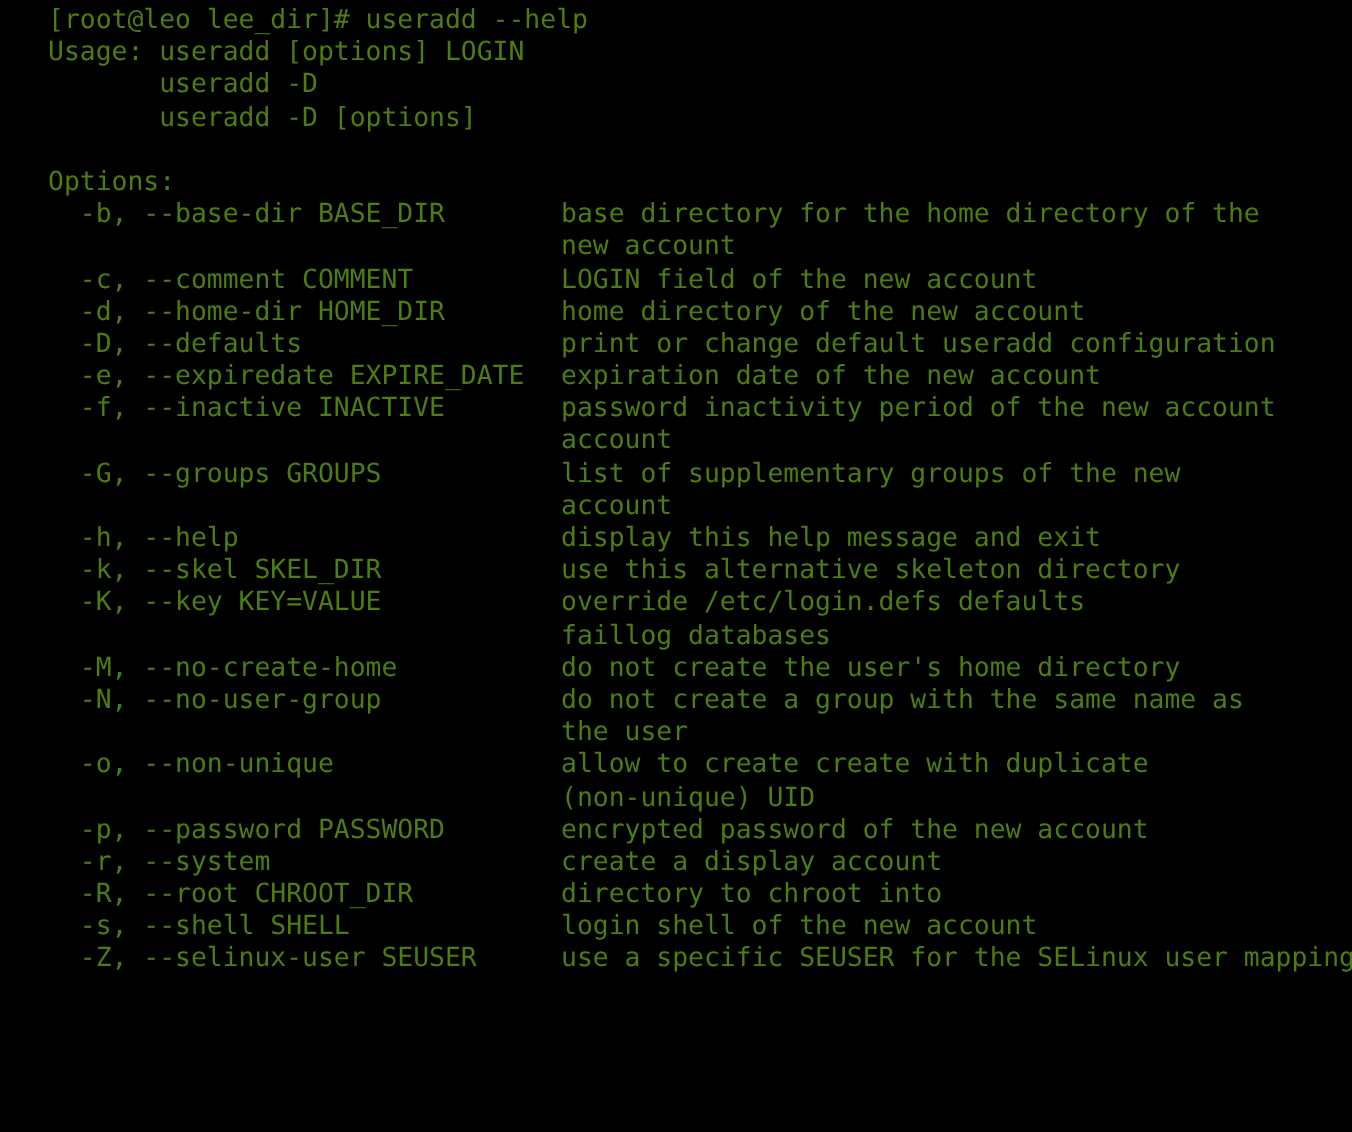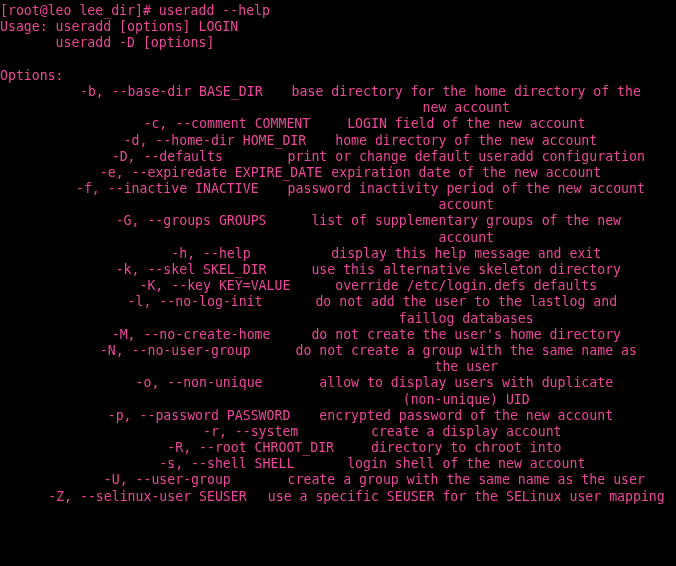--- a/index.html
+++ b/index.html
@@ -11,42 +11,41 @@
   body {
     width: 676px;
     height: 566px;
     overflow: hidden;
   }
   #terminal {
     position: relative;
     width: 676px;
     height: 566px;
     background: #000000;
-    color: #ec4899;
+    color: #4d7c0f;
     font-family: "DejaVu Sans Mono", "Liberation Mono", monospace;
     font-size: 13.2px;
     line-height: 16.2px;
     letter-spacing: 0px;
-    padding: 3px 0 0 0;
+    padding: 3px 0 0 24px;
     box-sizing: border-box;
     overflow: hidden;
   }
   .line {
     display: block;
     white-space: pre;
     height: 16.2px;
     font-size: 13.2px;
     line-height: 16.2px;
   }
   .row {
     display: block;
     white-space: pre;
     height: 16.2px;
     line-height: 16.2px;
-    text-align: center;
   }
   .opt {
     display: inline-block;
     width: 256.5px;   
     white-space: pre;
     overflow: visible;
     vertical-align: top;
   }
   .desc {
     display: inline-block;
@@ -61,48 +60,47 @@
   }
 </style>
 </head>
 <body>
 
 <div id="terminal">
 
   <div class="line">[root@leo lee_dir]# useradd --help</div>
 
   <div class="line">Usage: useradd [options] LOGIN</div>
+  <div class="line">       useradd -D</div>
   <div class="line">       useradd -D [options]</div>
 
   <div class="line"></div>
 
   <div class="line">Options:</div>
 
   <div id="options-block">
       <div class="row"><span class="opt">  -b, --base-dir BASE_DIR</span><span class="desc">base directory for the home directory of the</span></div>
       <div class="row"><span class="indent-desc"></span><span class="desc">new account</span></div>
       <div class="row"><span class="opt">  -c, --comment COMMENT</span><span class="desc">LOGIN field of the new account</span></div>
       <div class="row"><span class="opt">  -d, --home-dir HOME_DIR</span><span class="desc">home directory of the new account</span></div>
       <div class="row"><span class="opt">  -D, --defaults</span><span class="desc">print or change default useradd configuration</span></div>
       <div class="row"><span class="opt">  -e, --expiredate EXPIRE_DATE</span><span class="desc">expiration date of the new account</span></div>
       <div class="row"><span class="opt">  -f, --inactive INACTIVE</span><span class="desc">password inactivity period of the new account</span></div>
       <div class="row"><span class="indent-desc"></span><span class="desc">account</span></div>
       <div class="row"><span class="opt">  -G, --groups GROUPS</span><span class="desc">list of supplementary groups of the new</span></div>
       <div class="row"><span class="indent-desc"></span><span class="desc">account</span></div>
       <div class="row"><span class="opt">  -h, --help</span><span class="desc">display this help message and exit</span></div>
       <div class="row"><span class="opt">  -k, --skel SKEL_DIR</span><span class="desc">use this alternative skeleton directory</span></div>
       <div class="row"><span class="opt">  -K, --key KEY=VALUE</span><span class="desc">override /etc/login.defs defaults</span></div>
-      <div class="row"><span class="opt">  -l, --no-log-init</span><span class="desc">do not add the user to the lastlog and</span></div>
       <div class="row"><span class="indent-desc"></span><span class="desc">faillog databases</span></div>
       <div class="row"><span class="opt">  -M, --no-create-home</span><span class="desc">do not create the user's home directory</span></div>
       <div class="row"><span class="opt">  -N, --no-user-group</span><span class="desc">do not create a group with the same name as</span></div>
       <div class="row"><span class="indent-desc"></span><span class="desc">the user</span></div>
-      <div class="row"><span class="opt">  -o, --non-unique</span><span class="desc">allow to display users with duplicate</span></div>
+      <div class="row"><span class="opt">  -o, --non-unique</span><span class="desc">allow to create create with duplicate</span></div>
       <div class="row"><span class="indent-desc"></span><span class="desc">(non-unique) UID</span></div>
       <div class="row"><span class="opt">  -p, --password PASSWORD</span><span class="desc">encrypted password of the new account</span></div>
       <div class="row"><span class="opt">  -r, --system</span><span class="desc">create a display account</span></div>
       <div class="row"><span class="opt">  -R, --root CHROOT_DIR</span><span class="desc">directory to chroot into</span></div>
       <div class="row"><span class="opt">  -s, --shell SHELL</span><span class="desc">login shell of the new account</span></div>
-      <div class="row"><span class="opt">  -U, --user-group</span><span class="desc">create a group with the same name as the user</span></div>
       <div class="row"><span class="opt">  -Z, --selinux-user SEUSER</span><span class="desc">use a specific SEUSER for the SELinux user mapping</span></div>
     </div>
 
 </div>
 
 </body></html>

